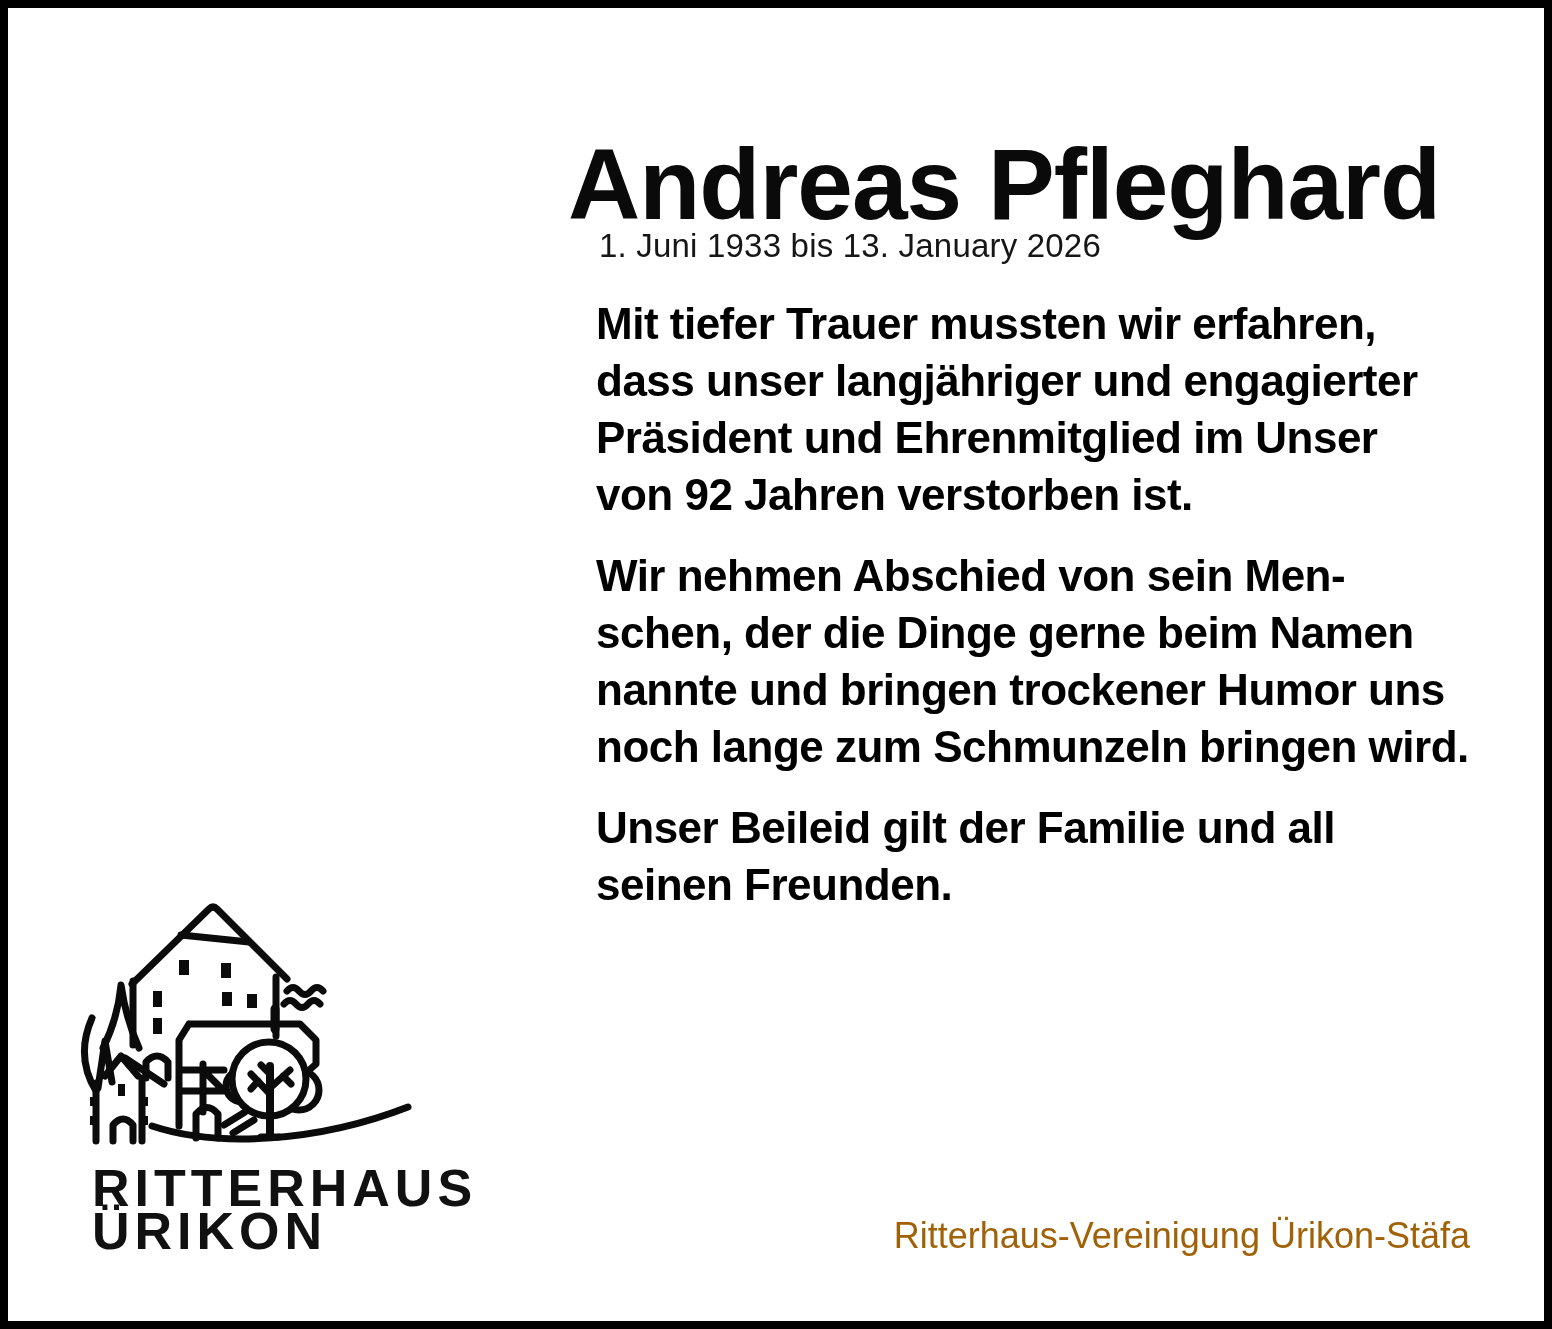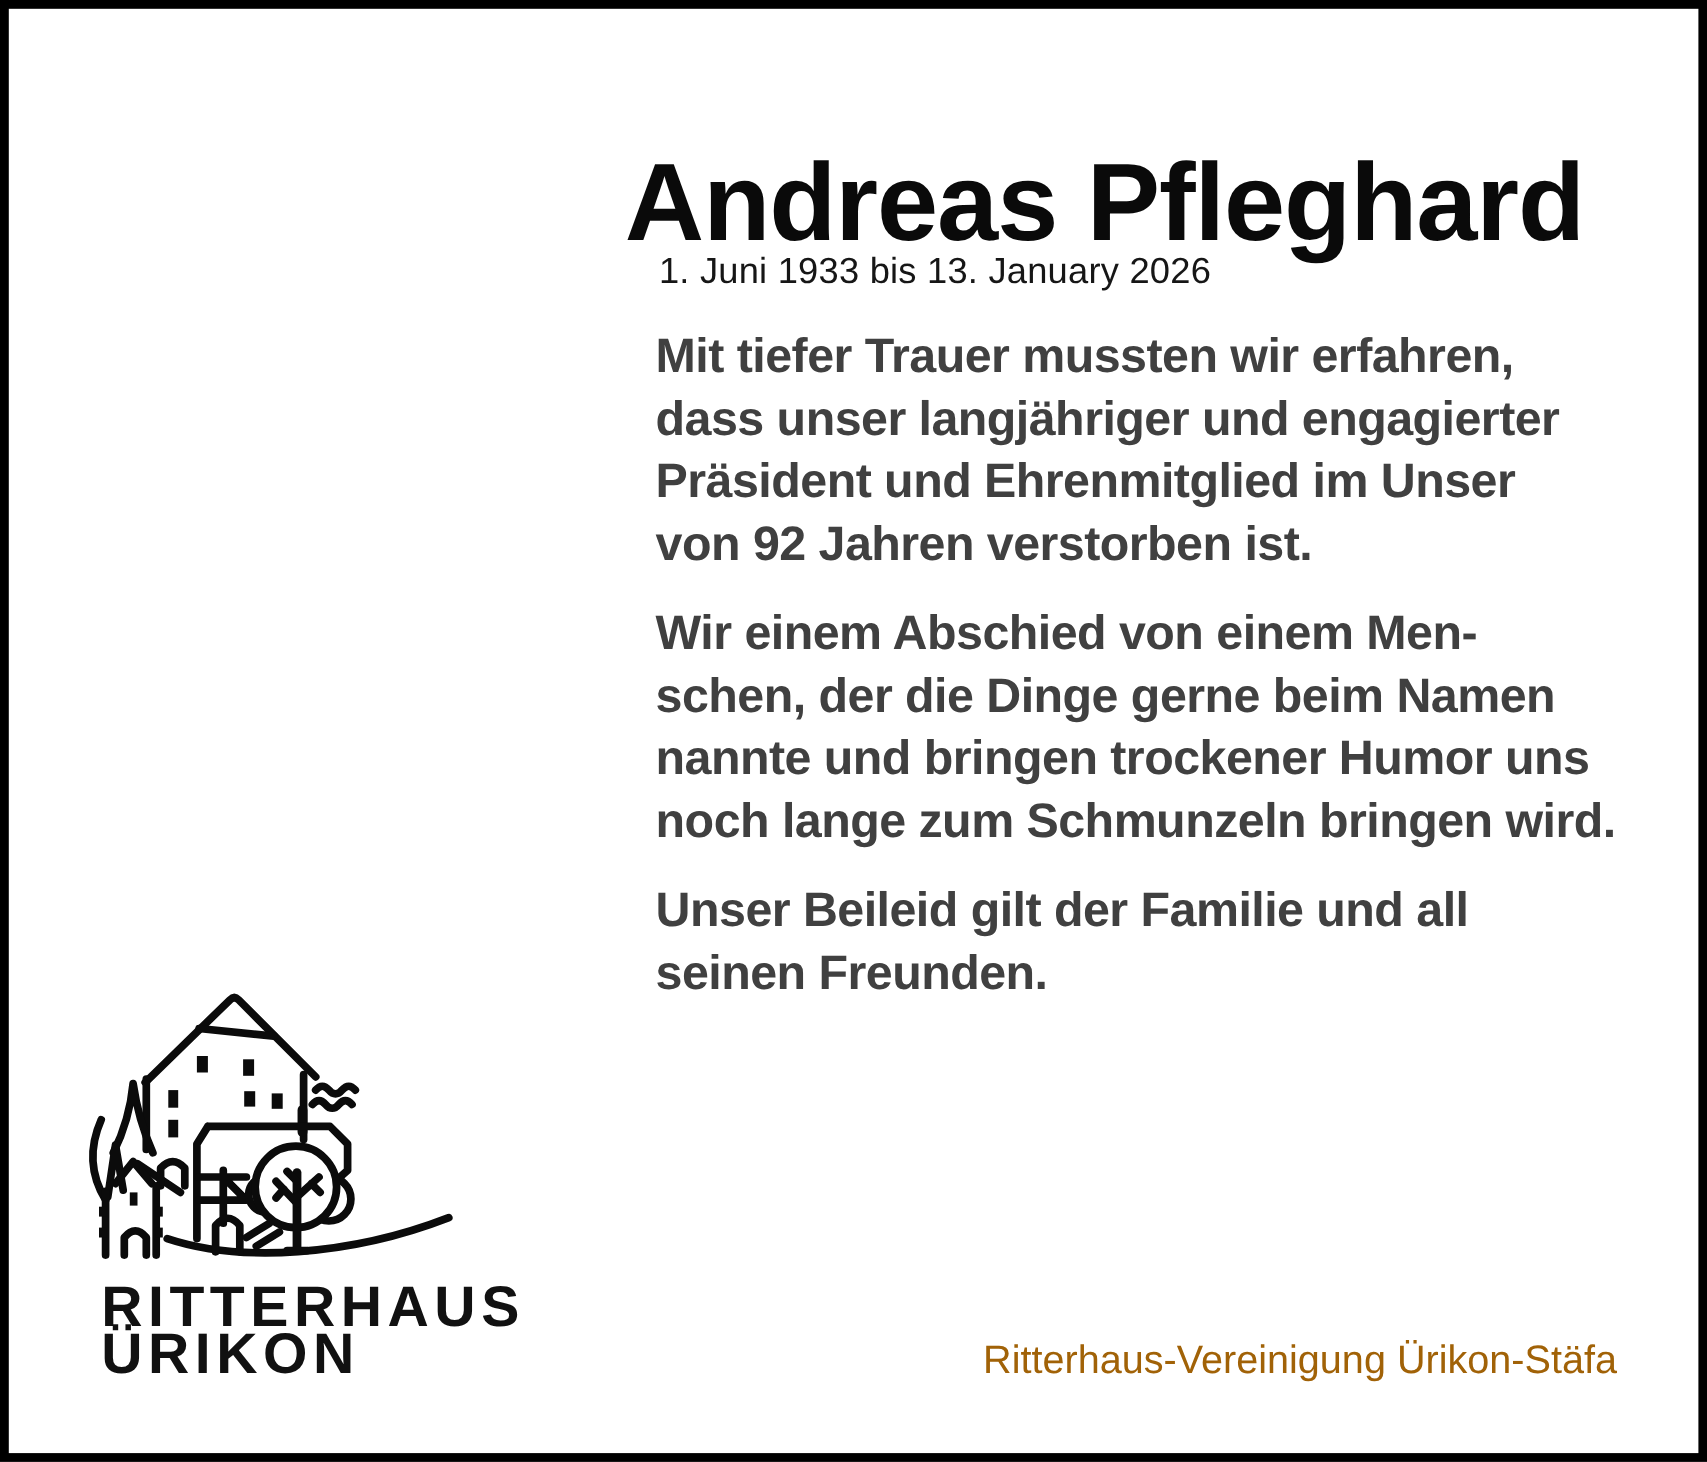--- a/index.html
+++ b/index.html
@@ -40,21 +40,21 @@
     left: 588px;
     top: 287px;
     width: 905px;
   }
   .body-text p {
     font-size: 44px;
     font-weight: 700;
     letter-spacing: -0.5px;
     line-height: 57px;
     margin: 0 0 24px 0;
-    color: #404040;
+    color: #000000;
   }
   .body-text .line { display: block; white-space: nowrap; }
   .signature {
     position: absolute;
     right: 74px;
     top: 1207px;
     font-size: 36px;
     font-weight: 400;
     white-space: nowrap;
     color: #a16207;
@@ -86,21 +86,21 @@
   <div class="dates">1. Juni 1933 bis 13. January 2026</div>
 
   <div class="body-text">
     <p>
       <span class="line">Mit tiefer Trauer mussten wir erfahren,</span>
       <span class="line">dass unser langjähriger und engagierter</span>
       <span class="line">Präsident und Ehrenmitglied im Unser</span>
       <span class="line">von 92 Jahren verstorben ist.</span>
     </p>
     <p>
-      <span class="line">Wir einem Abschied von einem Men-</span>
+      <span class="line">Wir nehmen Abschied von sein Men-</span>
       <span class="line">schen, der die Dinge gerne beim Namen</span>
       <span class="line">nannte und bringen trockener Humor uns</span>
       <span class="line">noch lange zum Schmunzeln bringen wird.</span>
     </p>
     <p>
       <span class="line">Unser Beileid gilt der Familie und all</span>
       <span class="line">seinen Freunden.</span>
     </p>
   </div>
 

